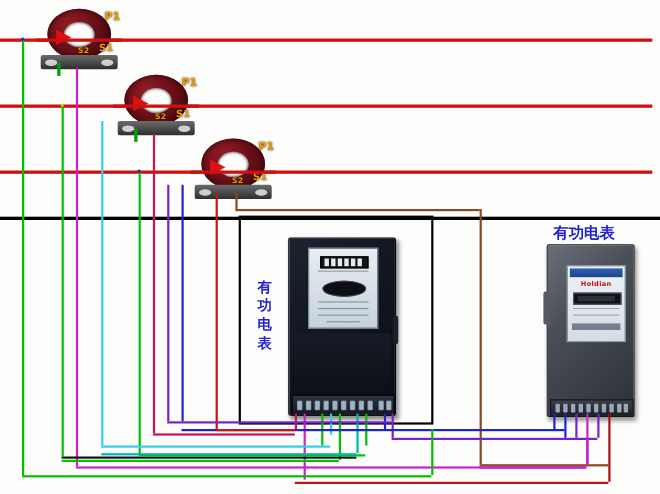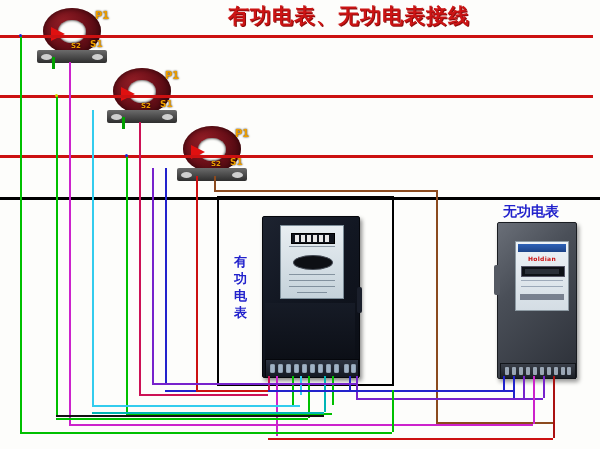--- a/index.html
+++ b/index.html
@@ -80,21 +80,20 @@
   .hlabel{position:absolute;font-size:14px;font-weight:bold;color:#2222cc;white-space:nowrap;}
   .node{position:absolute;width:3px;height:3px;border-radius:50%;}
   #frame{position:absolute;left:217px;top:196px;width:173px;height:186px;
          border:2px solid #000;}
 </style>
 </head>
 <body>
 
 <div id="stage">
 
-  <div class="title">有功电表、无功电表接线</div>
 
   <div class="wire h" style="left:0;top:35px;width:593px;border-top-width:3px;border-top-color:#cc1111;"></div>
   <div class="wire h" style="left:0;top:95px;width:593px;border-top-width:3px;border-top-color:#cc1111;"></div>
   <div class="wire h" style="left:0;top:155px;width:593px;border-top-width:3px;border-top-color:#cc1111;"></div>
   <div class="wire h" style="left:0;top:197px;width:600px;border-top-width:3px;border-top-color:#000;"></div>
 
   <div class="ct" style="left:33px;top:8px;">
     <div class="core"></div>
     <div class="hole"></div>
     <div class="arrow"></div>
@@ -187,21 +186,21 @@
     </div>
   </div>
 
   <div class="vlabel" style="left:233px;top:253px;">
     <div>有</div>
     <div>功</div>
     <div>电</div>
     <div>表</div>
   </div>
 
-  <div class="hlabel" style="left:503px;top:203px;">无功电表</div>
+  <div class="hlabel" style="left:503px;top:203px;">有功电表</div>
 
   <div id="meter2">
     <div class="side"></div>
     <div class="face">
       <div class="hdr"></div>
       <div class="brand">Holdian</div>
       <div class="lcd"></div>
       <div class="ln" style="left:5px;top:38px;width:42px"></div>
       <div class="ln" style="left:5px;top:44px;width:42px"></div>
       <div class="cn"></div>

